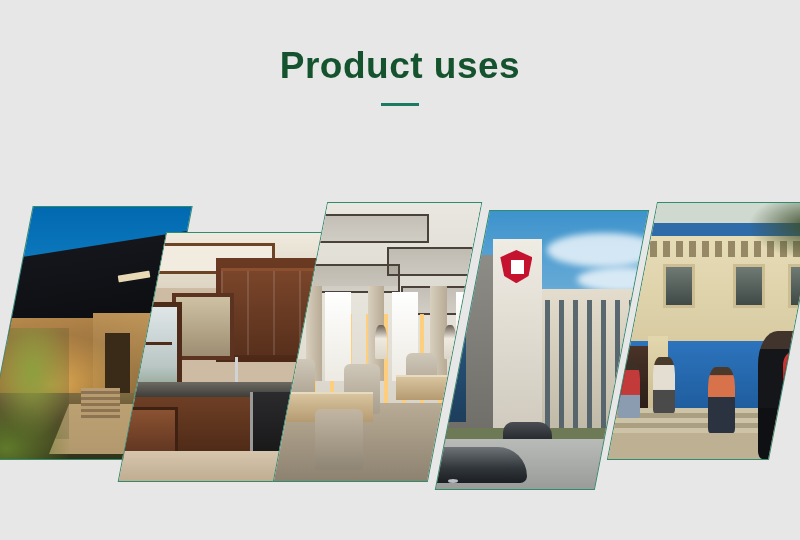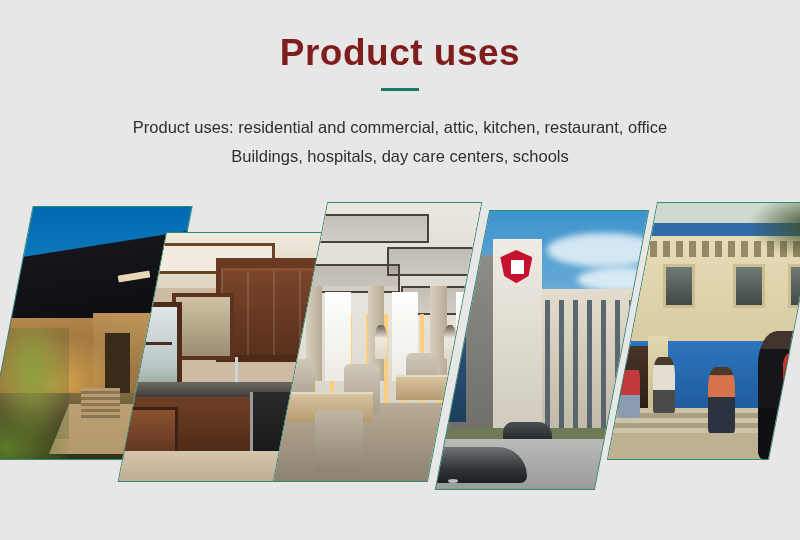--- a/index.html
+++ b/index.html
@@ -17,26 +17,26 @@
 
   
   .header {
     position: absolute;
     top: 0;
     left: 0;
     width: 800px;
     text-align: center;
   }
   .page-title {
-    margin: 3px;
+    margin: 16px;
     padding-top: 30px;
     font-size: 37px;
     font-weight: bold;
     letter-spacing: 0.5px;
-    color: #7f1d1d;
+    color: #14532d;
     line-height: 1.1;
   }
   .title-rule {
     width: 38px;
     height: 3px;
     background: #1c7a63;
     margin: 14px auto 0 auto;
   }
   .subtitle {
     margin: 22px auto 0 auto;
@@ -411,21 +411,20 @@
     position: absolute; right: -6%; top: -4%; width: 42%; height: 26%;
     background: radial-gradient(ellipse at 60% 50%, #3d4f2c, rgba(40,56,26,0) 70%);
   }
 </style>
 </head>
 <body>
 
 <div class="header">
   <h1 class="page-title">Product uses</h1>
   <div class="title-rule"></div>
-  <p class="subtitle">Product uses: residential and commercial, attic, kitchen, restaurant, office Buildings, hospitals, day care centers, schools</p>
 </div>
 
 <div class="gallery">
 
   <div class="panel p1">
     <div class="panel-inner">
       <div class="scene s1">
         <div class="roof"></div>
         <div class="wall"></div>
         <div class="wall2"></div>

